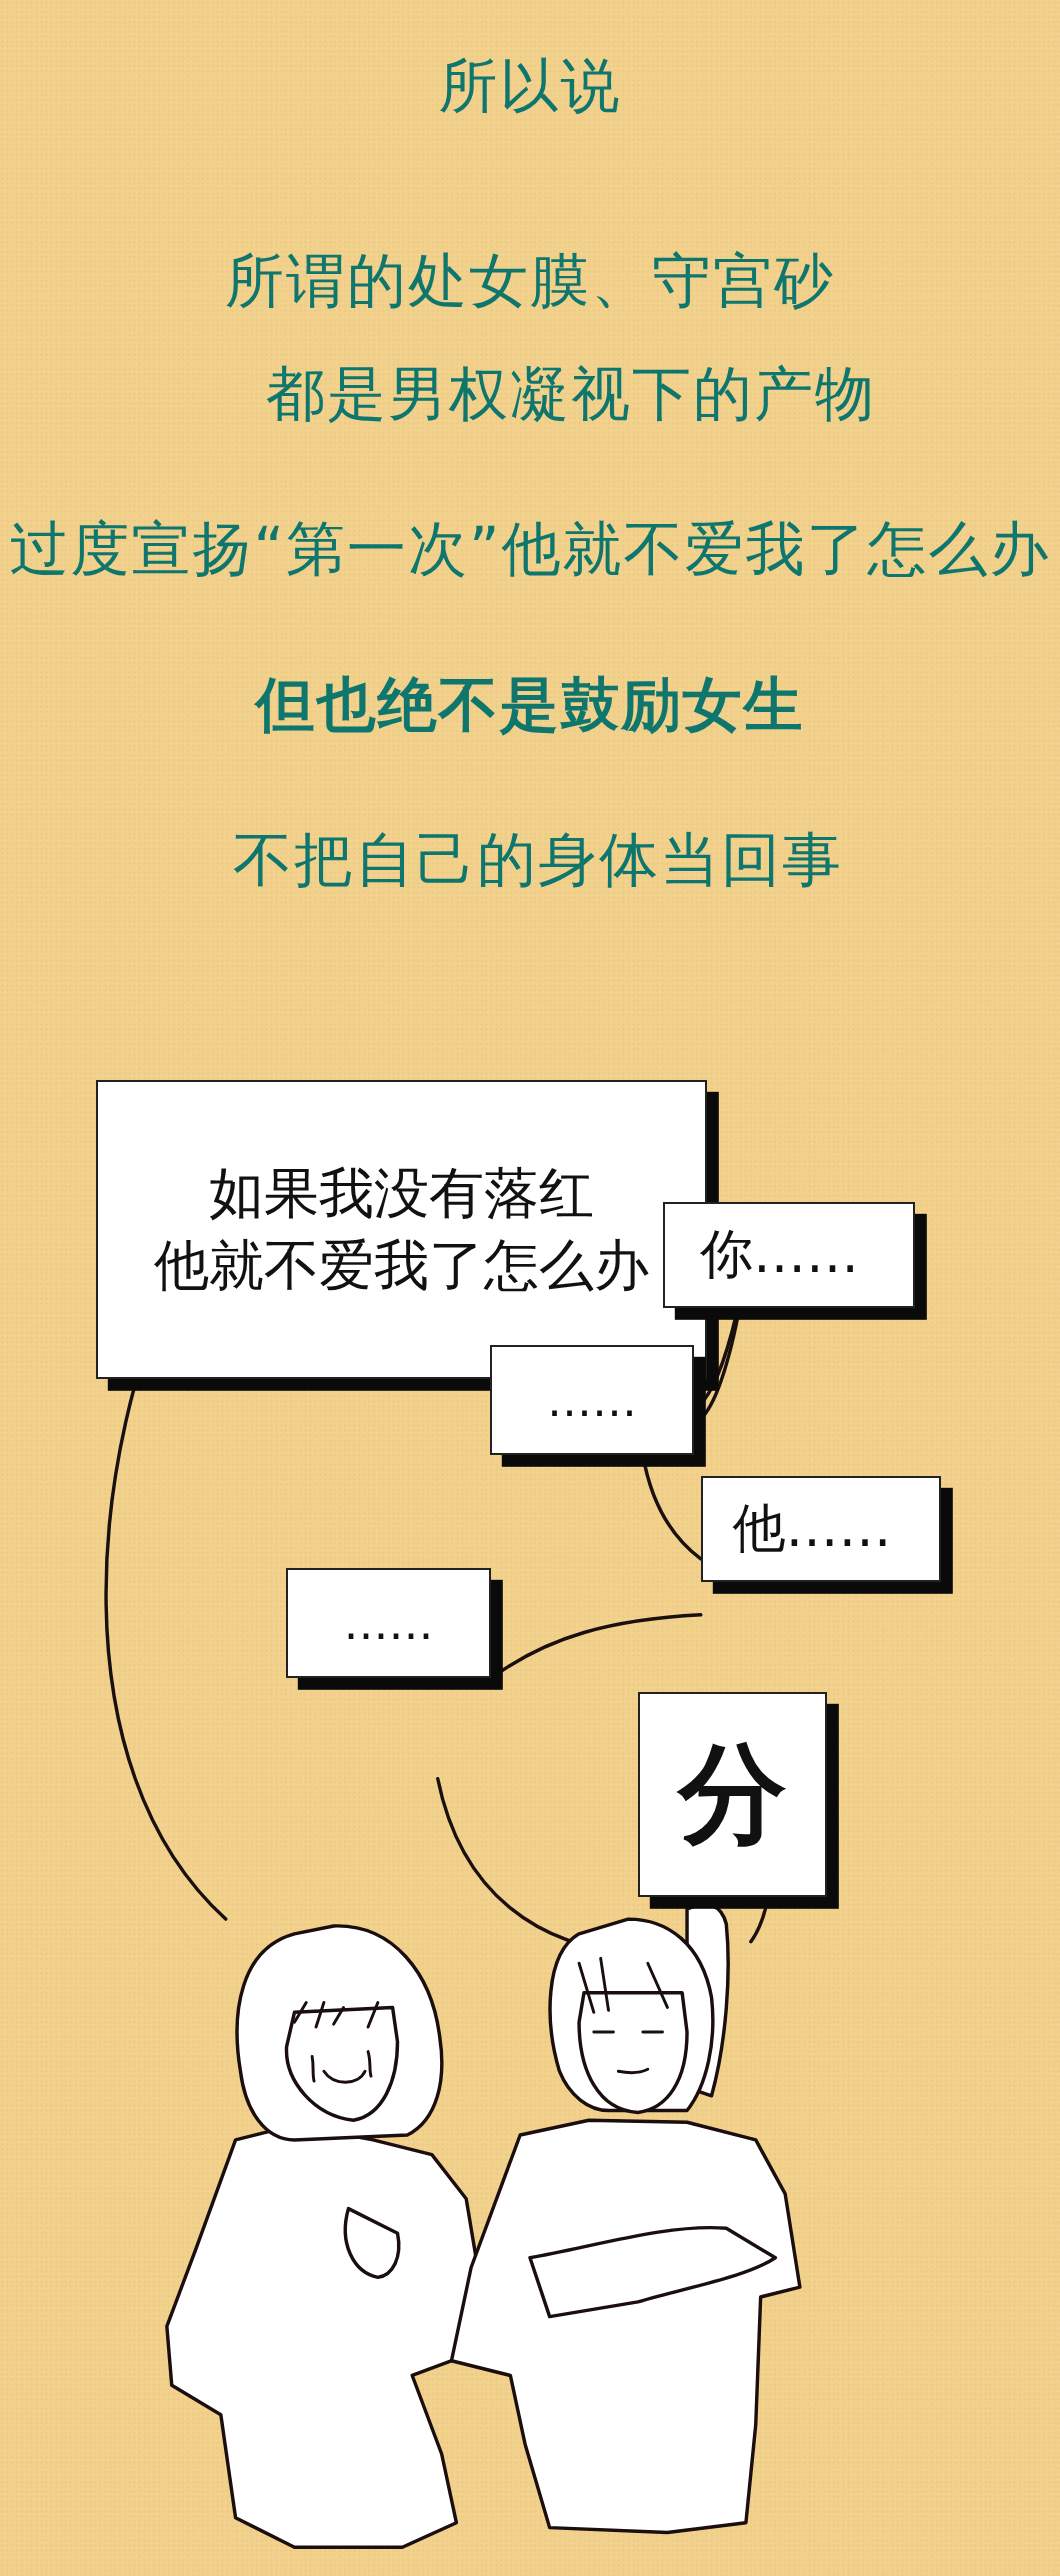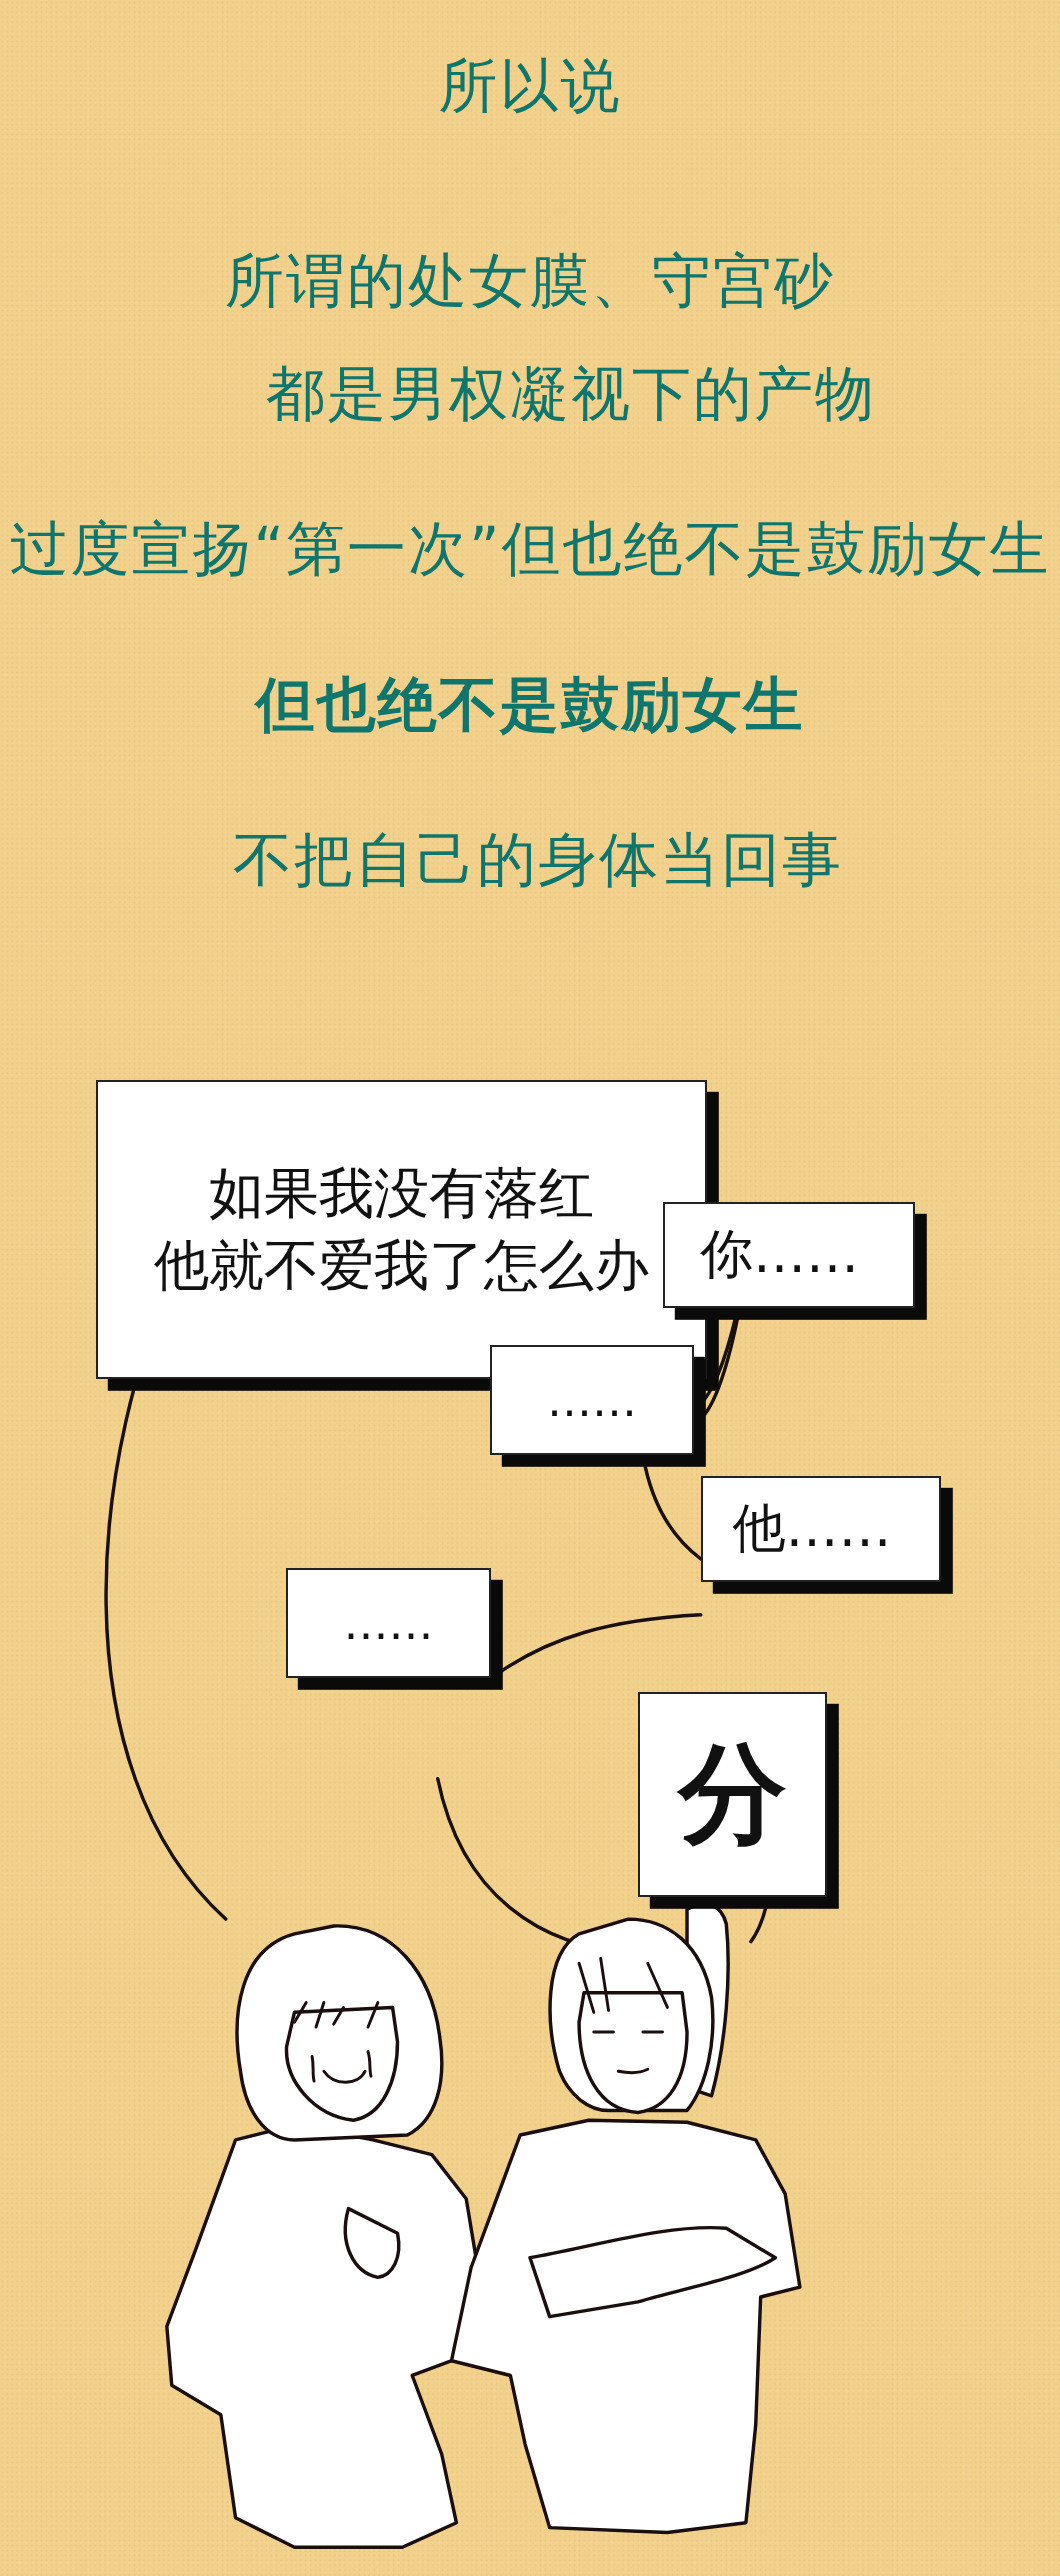--- a/index.html
+++ b/index.html
@@ -28,21 +28,21 @@
   }
   .box .txt { white-space: pre-line; }
   svg.art { position: absolute; left: 0; top: 0; }
 </style>
 </head>
 <body>
 
 <div class="line" style="top:47px;">所以说</div>
 <div class="line" style="top:202px;margin-top:40px;">所谓的处女膜、守宫砂</div>
 <div class="line" style="top:355px;padding-left:41px;">都是男权凝视下的产物</div>
-<div class="line" style="top:510px;">过度宣扬“第一次”但也绝不是鼓励女生</div>
+<div class="line" style="top:510px;">过度宣扬“第一次”他就不爱我了怎么办</div>
 <div class="line" style="top:666px;font-weight:bold;">但也绝不是鼓励女生</div>
 <div class="line" style="top:821px;padding-left:8px;">不把自己的身体当回事</div>
 
 <svg class="art" width="1060" height="2576" viewBox="0 0 1080 2624">
   <g fill="none" stroke="#1a1010" stroke-width="3.5" stroke-linecap="round">
 
     <path d="M185 1282 C 90 1480, 60 1800, 230 1955"></path>
 
     <path d="M752 1340 C 740 1400, 725 1440, 710 1448" transform="translate(0,0)"></path>
     <path d="M750 1340 C 738 1390, 725 1420, 712 1432"></path>

